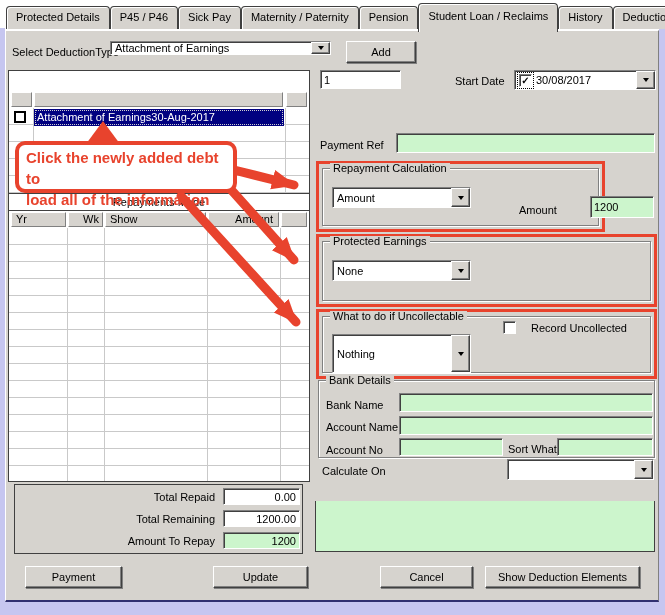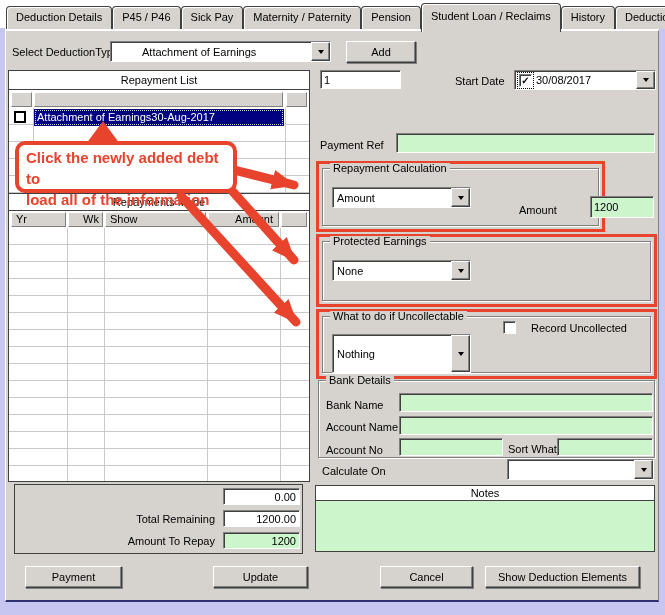--- a/index.html
+++ b/index.html
@@ -48,41 +48,40 @@
 
 <div class="screen">
 
   <div class="abs white-top" style="left:0;top:0;width:665px;height:30px;"></div>
   <div class="abs panel" style="left:5px;top:30px;width:654px;height:572px;"></div>
   <div class="abs lav" style="left:0;top:28px;width:5px;height:587px;"></div>
   <div class="abs lav" style="left:659px;top:28px;width:6px;height:587px;"></div>
   <div class="abs lav" style="left:0;top:602px;width:665px;height:13px;"></div>
 
   <div class="abs tabstrip" style="left:6px;top:3px;height:28px;">
-    <div class="tab">Deduction Details</div>
+    <div class="tab">Protected Details</div>
     <div class="tab">P45 / P46</div>
     <div class="tab">Sick Pay</div>
     <div class="tab">Maternity / Paternity</div>
     <div class="tab">Pension</div>
     <div class="tab active">Student Loan / Reclaims</div>
     <div class="tab">History</div>
     <div class="tab">Deductions</div>
   </div>
 
   <div class="abs lbl" style="left:12px;top:46px;">Select DeductionType</div>
-  <div class="abs combo" style="left:110px;top:41px;width:221px;height:21px;padding-left:27px;">
+  <div class="abs combo" style="left:110px;top:41px;width:221px;height:14px;">
     <span class="ctext">Attachment of Earnings</span>
     <span class="arrow-btn">
         <i class="tri"></i>
       </span>
   </div>
   <button class="abs btn" style="left:346px;top:41px;width:70px;height:22px;">Add</button>
 
   <div class="abs lpanel" style="left:8px;top:70px;width:302px;height:412px;">
-    <div class="abs band" style="left:0;top:0;width:300px;height:19px;line-height:18px;">Repayment List</div>
     <div class="abs hcell" style="left:2px;top:21px;width:21px;height:15px;"></div>
     <div class="abs hcell" style="left:25px;top:21px;width:249px;height:15px;"></div>
     <div class="abs hcell" style="left:277px;top:21px;width:21px;height:15px;"></div>
 
     <div class="abs gridlines" style="left:0;top:37px;width:300px;height:85px;"></div>
     <div class="abs vline" style="left:24px;top:37px;height:85px;"></div>
     <div class="abs vline" style="left:276px;top:37px;height:85px;"></div>
 
     <div class="abs selrow" style="left:25px;top:38px;width:250px;height:17px;">Attachment of Earnings30-Aug-2017</div>
     <span class="abs cb heavy" style="left:5px;top:40px;width:12px;height:12px;"></span>
@@ -95,20 +94,21 @@
     <div class="abs hcell" style="left:272px;top:141px;width:26px;height:15px;"></div>
 
     <div class="abs gridlines" style="left:0;top:157px;width:300px;height:253px;"></div>
     <div class="abs vline" style="left:58px;top:157px;height:253px;"></div>
     <div class="abs vline" style="left:95px;top:157px;height:253px;"></div>
     <div class="abs vline" style="left:198px;top:157px;height:253px;"></div>
     <div class="abs vline" style="left:271px;top:157px;height:253px;"></div>
   </div>
 
   <div class="abs tbox" style="left:14px;top:484px;width:289px;height:70px;">
+    <div class="abs rlabel" style="left:20px;top:6px;width:180px;">Total Repaid</div>
     <input class="abs field" style="left: 208px; top: 3px; width: 77px; height: 17px; text-align: right;" value="0.00">
     <div class="abs rlabel" style="left:20px;top:28px;width:180px;">Total Remaining</div>
     <input class="abs field" style="left: 208px; top: 25px; width: 77px; height: 17px; text-align: right;" value="1200.00">
     <div class="abs rlabel" style="left:20px;top:50px;width:180px;">Amount To Repay</div>
     <input class="abs field green" style="left: 208px; top: 47px; width: 77px; height: 17px; text-align: right;" value="1200">
   </div>
 
   <input class="abs field" style="left: 320px; top: 70px; width: 81px; height: 19px;" value="1">
   <div class="abs lbl" style="left:455px;top:75px;">Start Date</div>
   <div class="abs combo" style="left:514px;top:70px;width:142px;height:20px;">
@@ -175,21 +175,20 @@
   <input class="abs field green" style="left: 557px; top: 438px; width: 96px; height: 18px;">
 
   <div class="abs lbl" style="left:322px;top:465px;">Calculate On</div>
   <div class="abs combo green" style="left:507px;top:459px;width:147px;height:21px;">
     <span class="ctext"></span>
     <span class="arrow-btn">
         <i class="tri"></i>
       </span>
   </div>
 
-  <div class="abs band" style="left:315px;top:485px;width:340px;height:16px;line-height:15px;border:1px solid #404040;">Notes</div>
   <div class="abs notesarea" style="left:315px;top:501px;width:340px;height:51px;"></div>
 
   <button class="abs btn" style="left:25px;top:566px;width:97px;height:22px;">Payment</button>
   <button class="abs btn" style="left:213px;top:566px;width:95px;height:22px;">Update</button>
   <button class="abs btn" style="left:380px;top:566px;width:93px;height:22px;">Cancel</button>
   <button class="abs btn" style="left:485px;top:566px;width:155px;height:22px;">Show Deduction Elements</button>
 
   <svg class="abs overlay" style="left:0;top:0;" width="665" height="615">
     <defs>
       <marker id="ah" markerUnits="userSpaceOnUse" markerWidth="26" markerHeight="24" refX="22" refY="12" orient="auto">

